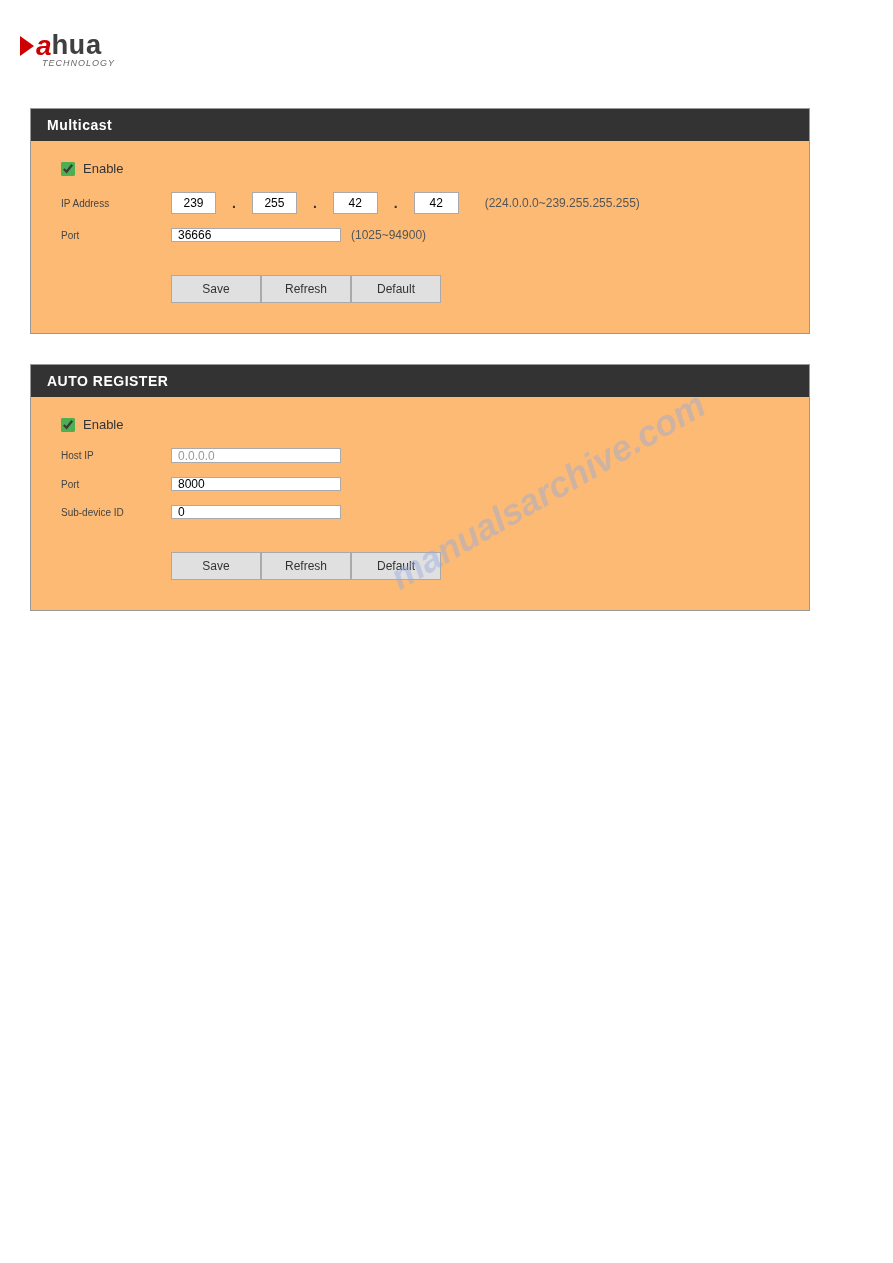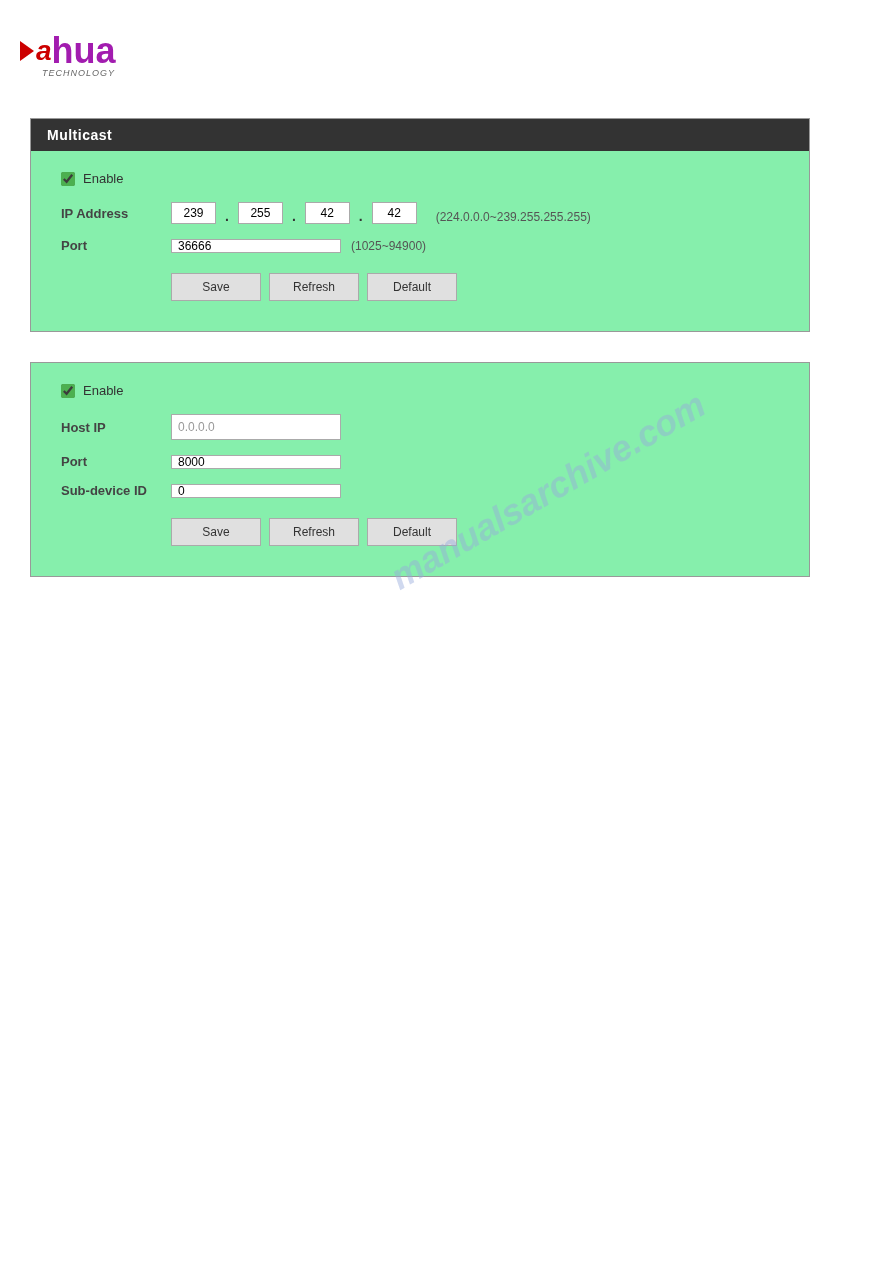--- a/index.html
+++ b/index.html
@@ -25,21 +25,21 @@
       font-size: 9px;
       color: #666;
       display: block;
       letter-spacing: 1px;
       margin-top: -4px;
       margin-left: 22px;
       font-style: italic;
     }
 
     .panel {
-      background: #86efac;
+      background: #fdba74;
       border: 1px solid #999;
       margin-bottom: 30px;
       width: 780px;
       margin-left: 10px;
     }
 
     .panel-header {
       background: #333333;
       color: #ffffff;
       font-size: 14px;
@@ -70,28 +70,27 @@
 
     .checkbox-wrapper input[type="checkbox"] {
       width: 14px;
       height: 14px;
       accent-color: #4caf50;
     }
 
     .form-label {
       width: 110px;
       color: #444;
-      font-size: 13px;
-      font-weight: bold;
+      font-size: 10px;
     }
 
     .ip-inputs {
       display: flex;
-      align-items: flex-end;
-      gap: 9px;
+      align-items: center;
+      gap: 16px;
     }
 
     .ip-octet {
       width: 45px;
       height: 22px;
       border: 1px solid #aaa;
       background: #fff;
       text-align: center;
       font-size: 12px;
       padding: 2px 4px;
@@ -113,32 +112,31 @@
       width: 170px;
       height: 14px;
       border: 1px solid #aaa;
       background: #fff;
       font-size: 12px;
       padding: 2px 6px;
     }
 
     .text-input-sm {
       width: 170px;
-      height: 26px;
+      height: 15px;
       border: 1px solid #aaa;
       background: #fff;
       font-size: 12px;
       padding: 2px 6px;
       color: #999;
     }
 
     .button-row {
       display: flex;
-      gap: 8px;
-      margin-top: 20px;
+      margin-top: 33px;
       margin-left: 110px;
     }
 
     .btn {
       width: 90px;
       height: 28px;
       background: #e0e0e0;
       border: 1px solid #aaa;
       font-size: 12px;
       color: #333;
@@ -170,21 +168,21 @@
 <body>
 
 <div class="page-wrapper">
 
   <div class="logo-area">
     <div class="logo-container">
       <div style="display:inline-block; position:relative;">
         <div style="display:flex; align-items:center;">
           <div style="width:0; height:0; border-top:10px solid transparent; border-bottom:10px solid transparent; border-left:14px solid #cc0000; margin-right:2px;"></div>
           <span style="font-size:28px; font-weight:bold; font-style:italic; color:#cc0000;">a</span>
-          <span style="font-size:36px; font-weight:bold; color:#a21caf;">hua</span>
+          <span style="font-size:28px; font-weight:bold; color:#404040;font-family:Liberation Mono, monospace;">hua</span>
         </div>
         <span class="logo-sub">TECHNOLOGY</span>
       </div>
     </div>
   </div>
 
   <div class="watermark">manualsarchive.com</div>
 
   <div class="panel">
     <div class="panel-header">Multicast</div>
@@ -219,20 +217,21 @@
 
       <div class="button-row">
         <button class="btn">Save</button>
         <button class="btn">Refresh</button>
         <button class="btn">Default</button>
       </div>
     </div>
   </div>
 
   <div class="panel">
+    <div class="panel-header">AUTO REGISTER</div>
     <div class="panel-body">
 
       <div class="form-row enable-row">
         <div class="checkbox-wrapper">
           <input type="checkbox" checked="" style="">
           <label>Enable</label>
         </div>
       </div>
 
       <div class="form-row">

